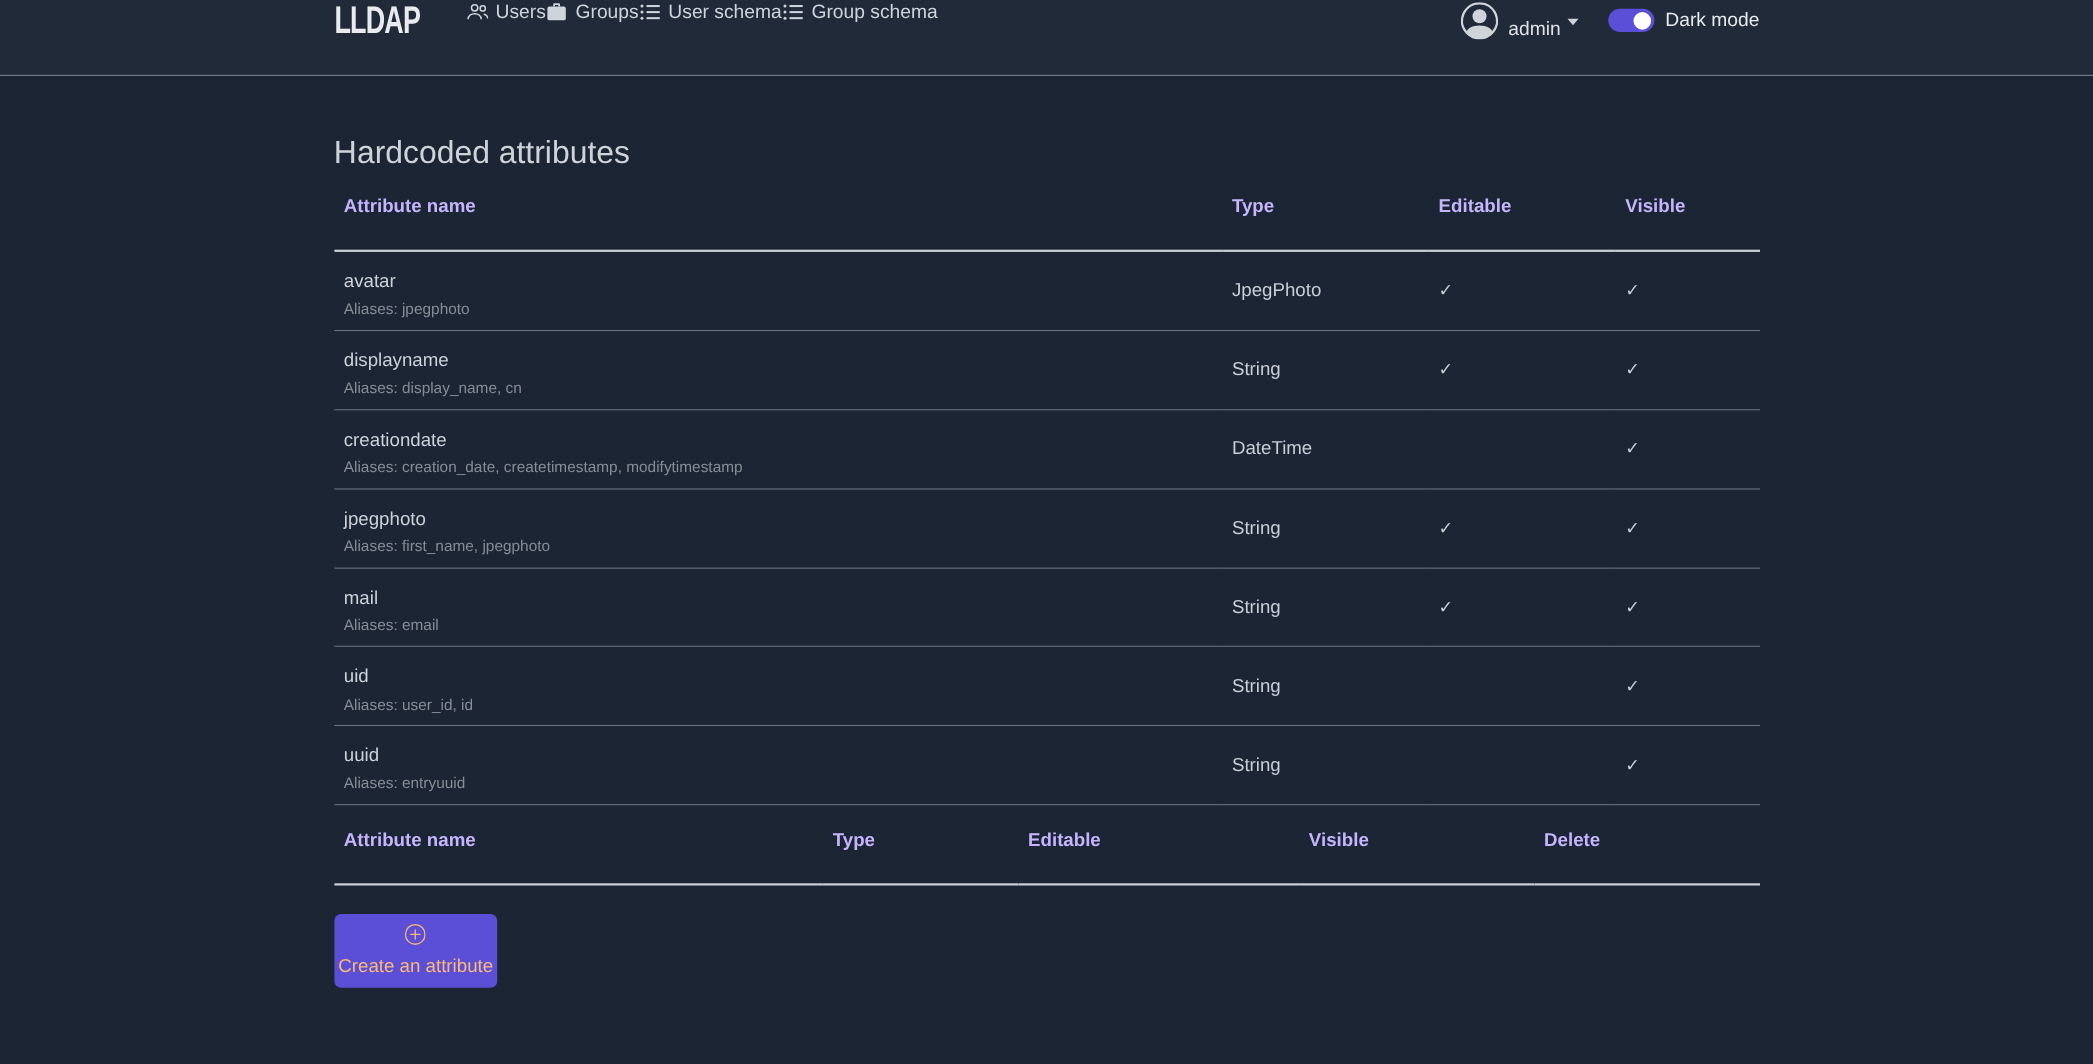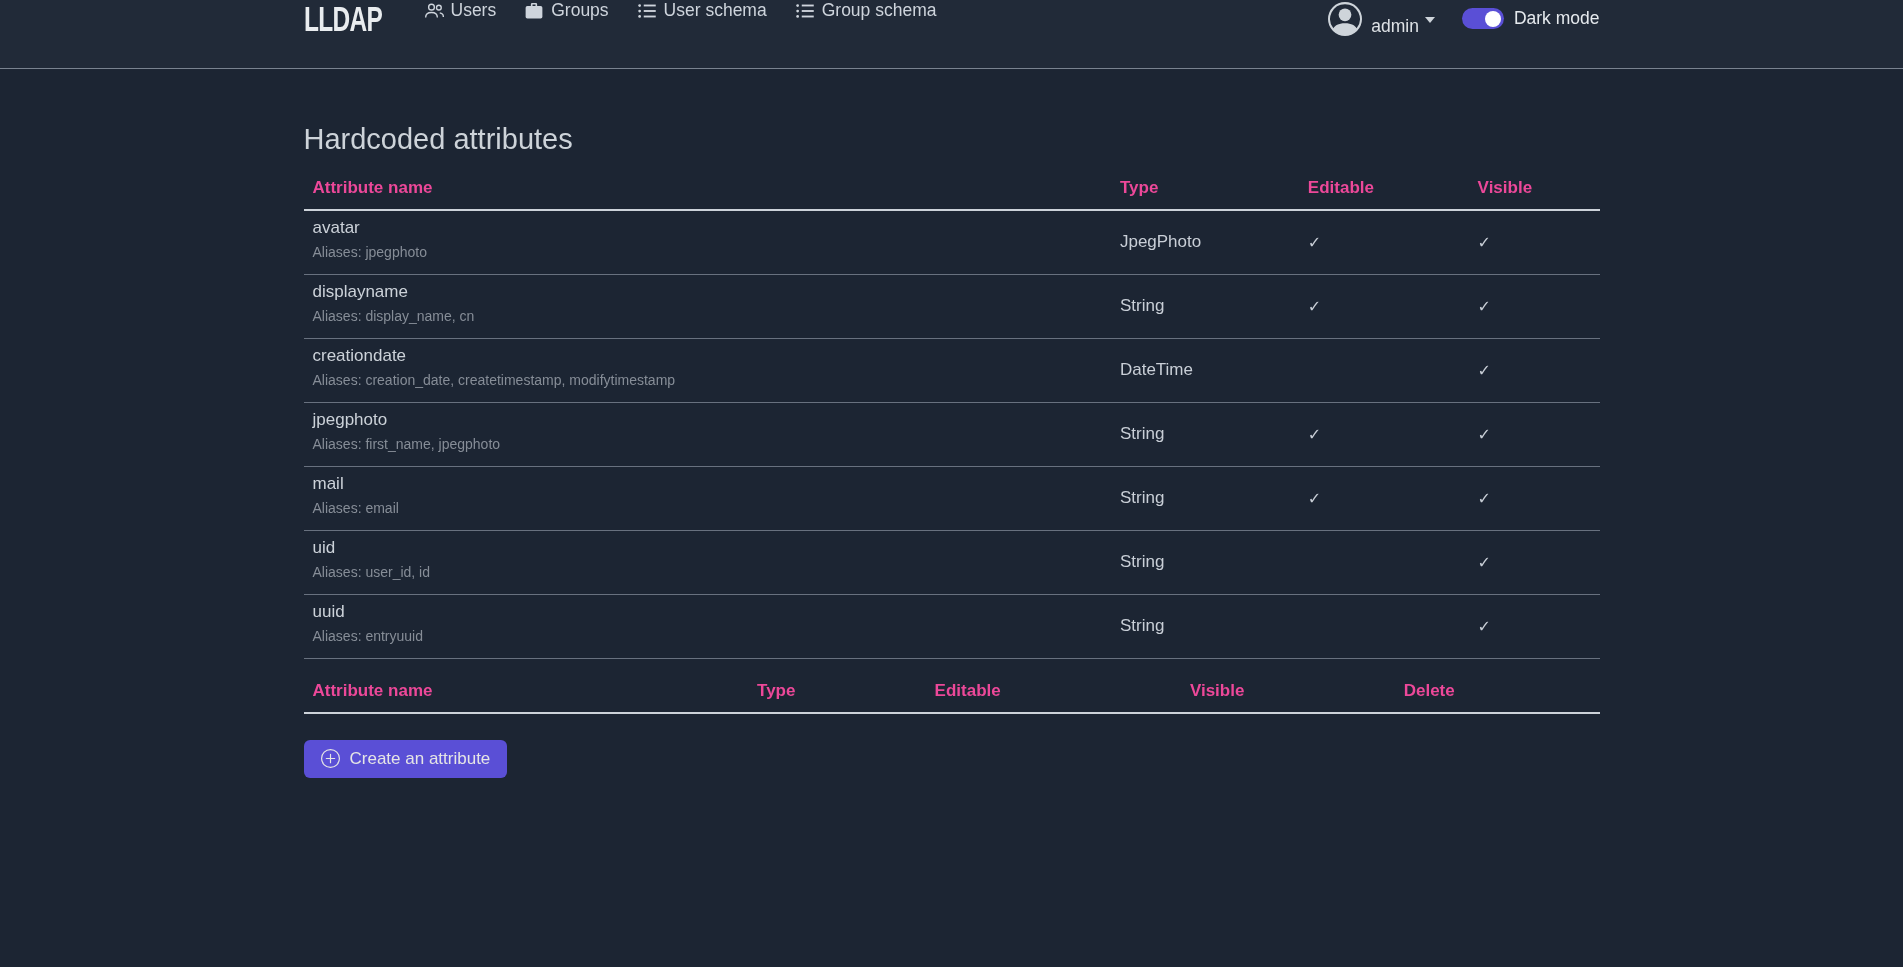--- a/index.html
+++ b/index.html
@@ -15,48 +15,48 @@
     font-family:"Liberation Sans","DejaVu Sans",sans-serif;
     -webkit-font-smoothing:antialiased;
   }
   .container{width:1320px;margin:0 auto;padding:0 12px;}
 
   
   .navbar{height:69px;background:var(--navbar-bg);border-bottom:1px solid #79828f;}
   .navbar .container{display:flex;align-items:flex-start;height:100%;}
   .brand{color:#e9ecef;font-weight:700;font-size:34px;width:82px;cursor:pointer;}
   .brand span{display:inline-block;transform:scale(0.72,1.03);transform-origin:left center;letter-spacing:-1px;}
-  .nav-items{display:flex;gap:28px;margin-left:38px;align-items:center;}
+  .nav-items{display:flex;margin-left:38px;align-items:center;}
   .nav-item{display:flex;gap:7px;align-items:center;color:#ced4dc;font-size:17.5px;cursor:pointer;}
   .nav-item svg{width:20px;height:20px;flex:none;}
   .nav-right{margin-left:auto;display:flex;align-items:center;}
   .avatar svg{width:34px;height:34px;color:#ced4da;display:block;}
   .user-menu{display:flex;align-items:center;cursor:pointer;}
   .admin-label{color:#dee2e6;font-size:17.5px;margin:16px 6px 0 9px;}
   .caret{width:0;height:0;border-left:5px solid transparent;border-right:5px solid transparent;border-top:6px solid #ced4da;margin-top:3px;}
   .toggle{width:42px;height:21px;border-radius:11px;background:var(--accent);margin-left:27px;position:relative;cursor:pointer;flex:none;}
   .toggle .knob{position:absolute;right:3px;top:2.5px;width:16px;height:16px;border-radius:50%;background:#fff;}
   .darkmode-label{color:#e6eaee;font-size:17.5px;margin-left:10px;}
 
   
   main.container{padding-top:54px;}
   h2{color:#cdd3d9;font-size:29px;font-weight:400;margin:0;}
   .second-title{margin-top:26px;}
 
   table{width:100%;border-collapse:collapse;table-layout:fixed;margin-top:10px;}
-  th{text-align:left;color:#ec4899;font-size:17px;font-weight:700;padding:12px 9px 11px;border-bottom:2px solid #ccd2d9;}
+  th{text-align:left;color:#c4b5fd;font-size:17px;font-weight:700;padding:12px 9px 29px;border-bottom:2px solid #ccd2d9;}
   td{border-bottom:1px solid #68717f;color:#c9cfd7;font-size:17px;padding:8px 9px;vertical-align:middle;height:64px;}
-  td.name-cell{padding:4px 9px 11px;vertical-align:middle;}
+  td.name-cell{padding:16px 9px 11px;vertical-align:middle;}
   .attr-name{font-size:17px;color:#ccd2d9;line-height:1.3;}
   .attr-aliases{font-size:14px;color:#868d97;margin-top:5px;line-height:1.2;}
   .check{font-size:16px;color:#c9cfd7;}
 
-  .btn-create{display:inline-flex;align-items:center;gap:10px;background:var(--accent);color:#e5e5e5;
-    border:none;border-radius:6px;font-size:17px;padding:9px 17px;margin-top:26px;cursor:pointer;
-    font-family:"Liberation Sans","DejaVu Sans",sans-serif;}
+  .btn-create{display:inline-flex;align-items:center;gap:10px;background:var(--accent);color:#fdba74;
+    border:none;border-radius:6px;font-size:17px;padding:9px 4px;margin-top:26px;cursor:pointer;
+    font-family:"Liberation Sans","DejaVu Sans",sans-serif;flex-direction:column;}
   .btn-create svg{width:19px;height:19px;flex:none;}
 </style>
 </head>
 <body>
 
 <nav class="navbar">
   <div class="container">
     <div class="brand">
       <span>LLDAP</span>
     </div>

